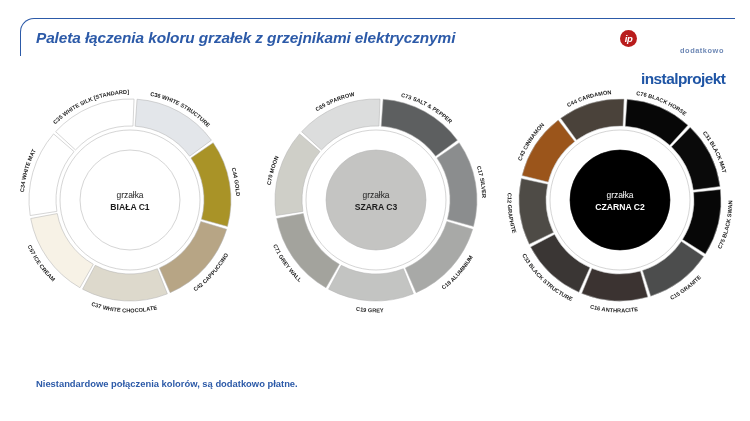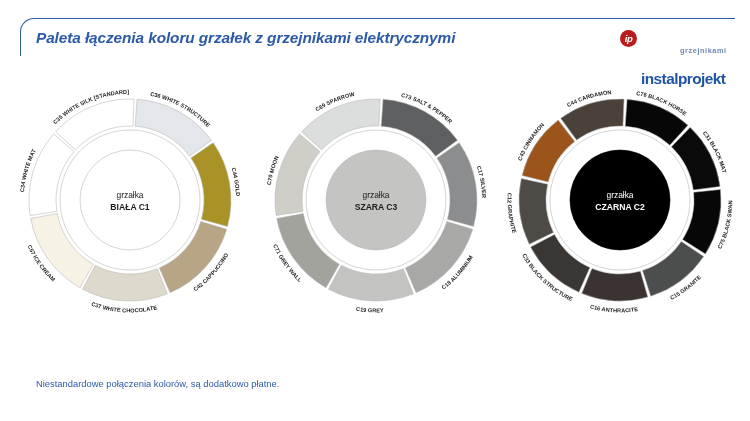--- a/index.html
+++ b/index.html
@@ -39,21 +39,21 @@
     color:#1f55a5;letter-spacing:-0.55px;white-space:nowrap;margin-top:41px;
   }
   .logo-tag{
     position:absolute;left:60px;top:16.5px;font-size:7.4px;font-weight:600;
     color:#6e88b5;letter-spacing:0.55px;white-space:nowrap;
   }
 
   
   .footer-note{
     position:absolute;left:36px;top:378px;
-    font-size:9.4px;color:#2c5aa8;font-weight:400;white-space:nowrap;text-align:center;
+    font-size:9.4px;color:#2c5aa8;font-weight:700;white-space:nowrap;text-align:center;
   }
 
   
   .wheel{position:absolute;top:78px;}
   .wheel svg{display:block;overflow:visible;}
   .seg-label{
     font-family:"Liberation Sans", sans-serif;
     font-size:5.6px;
     font-weight:700;
     fill:#1c1c1c;
@@ -74,21 +74,21 @@
 
 <div id="stage">
 
   <div class="header-rule"></div>
 
   <div class="title">Paleta łączenia koloru grzałek z grzejnikami elektrycznymi</div>
 
   <div class="logo">
     <div class="logo-mark">ip</div>
     <div class="logo-word">instalprojekt</div>
-    <div class="logo-tag">grzejnikami</div>
+    <div class="logo-tag">dodatkowo</div>
   </div>
 
   <div class="wheel" id="wheel0" style="left:6px;">
       <svg width="248" height="250" viewBox="0 0 248 250">
         <path d="M 131.0642275810908 21.247348974418756 A 101 101 0 0 1 205.42004331486675 62.23565823498747 L 183.65428916138754 78.21226444939677 A 74 74 0 0 0 129.17577070297742 48.18122598125731 Z" fill="#e3e6ea" stroke="#b4b4b4" stroke-width="0.55" stroke-linejoin="round"></path>
         <path d="M 207.17606836873355 64.704785097534 A 101 101 0 0 1 221.49021059458153 148.39429556218818 L 195.42847112870328 141.3383947683359 A 74 74 0 0 0 184.9408817751117 80.02132769522294 Z" fill="#a99327" stroke="#b4b4b4" stroke-width="0.55" stroke-linejoin="round"></path>
         <path d="M 220.6546331921295 151.30668665159706 A 101 101 0 0 1 164.14826085869691 214.67748998555163 L 153.41555746082742 189.90231939535465 A 74 74 0 0 0 194.81626590314437 143.47222586354636 Z" fill="#b7a585" stroke="#b4b4b4" stroke-width="0.55" stroke-linejoin="round"></path>
         <path d="M 161.35028782664526 215.8400554095465 A 101 101 0 0 1 76.57385182094188 211.17264417352456 L 89.25212905692771 187.33441256278036 A 74 74 0 0 0 151.36555741754205 190.75410000303407 Z" fill="#ddd9cc" stroke="#b4b4b4" stroke-width="0.55" stroke-linejoin="round"></path>
         <path d="M 73.92041392067392 209.7099484558244 A 101 101 0 0 1 24.7122996791353 140.51897850838873 L 51.254556200554575 135.5683604912947 A 74 74 0 0 0 87.30802604088981 186.26273451218816 Z" fill="#f7f2e6" stroke="#b4b4b4" stroke-width="0.55" stroke-linejoin="round"></path>
         <path d="M 24.201489769821933 137.53246135797687 A 101 101 0 0 1 47.61641097892762 55.920144308118296 L 68.03578626178854 73.58505622575004 A 74 74 0 0 0 50.88029943531508 133.38021921277513 Z" fill="#ffffff" stroke="#b4b4b4" stroke-width="0.55" stroke-linejoin="round"></path>

